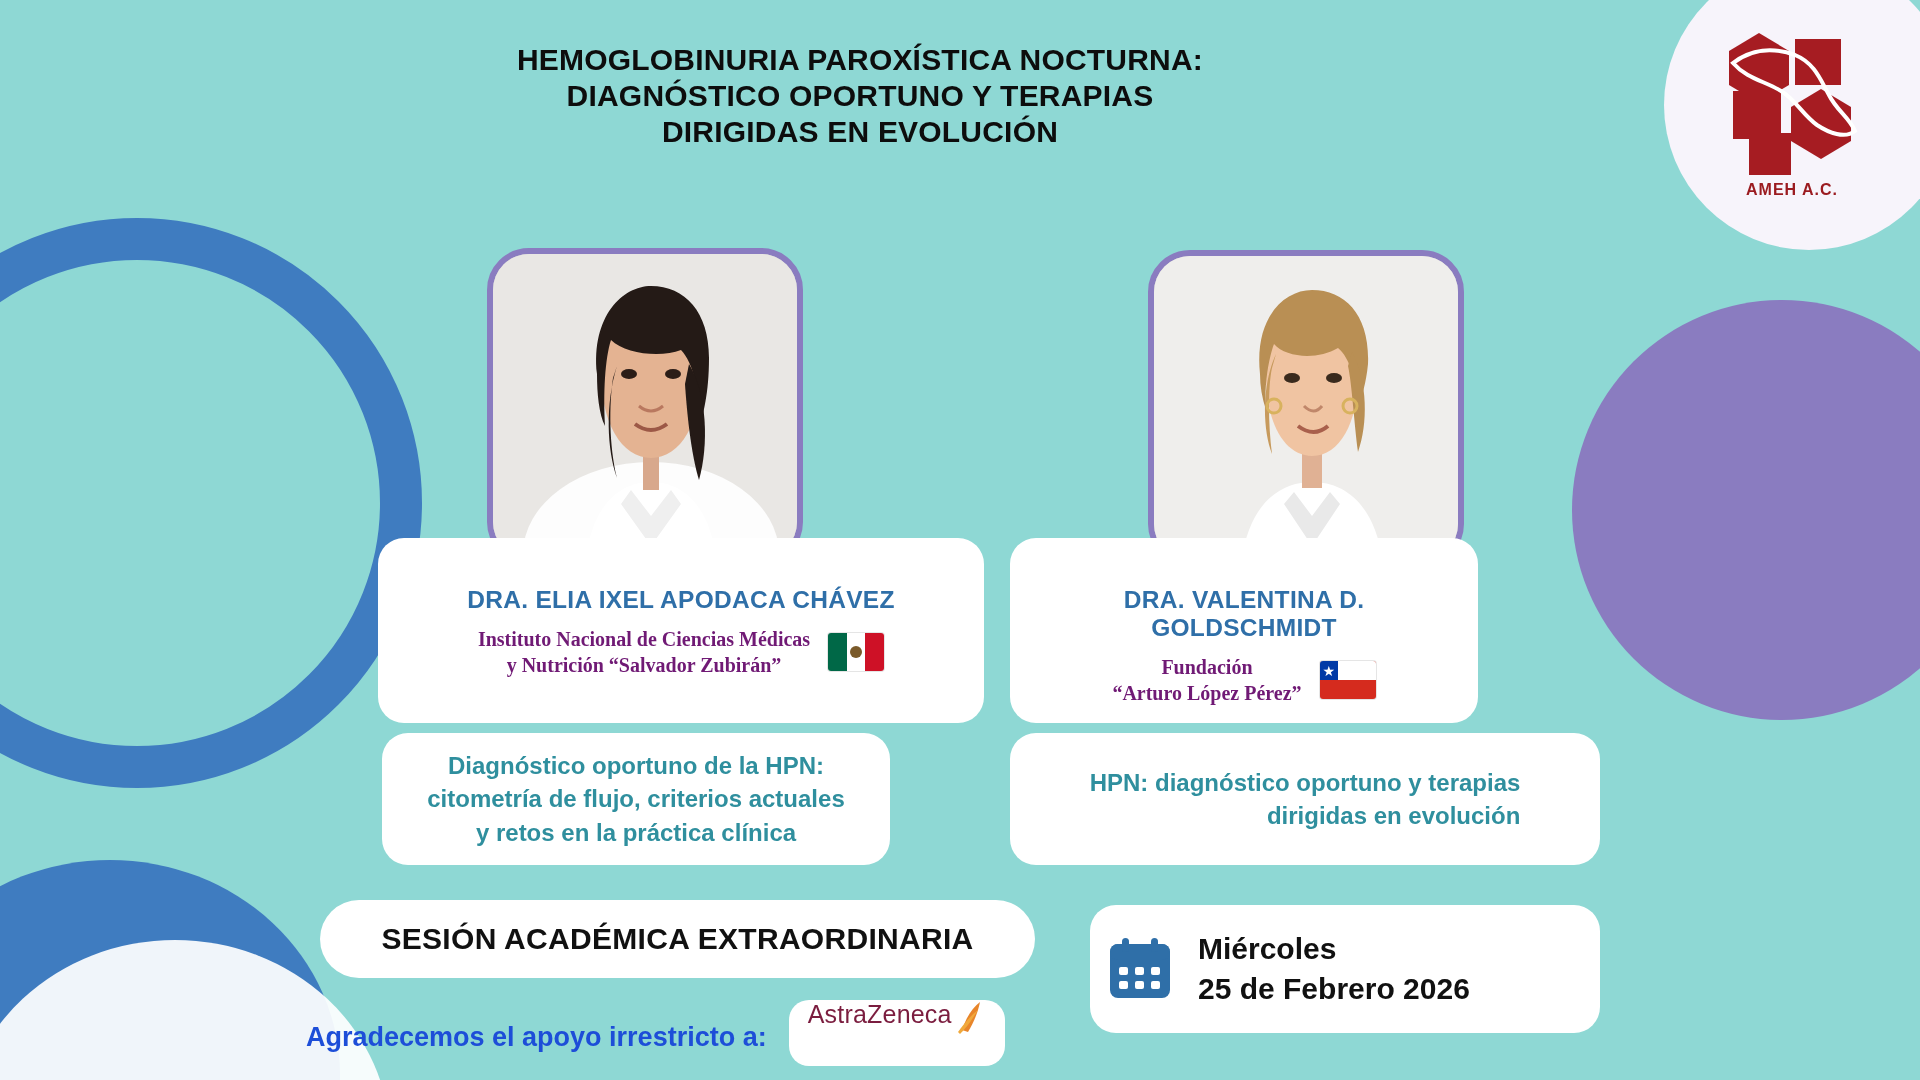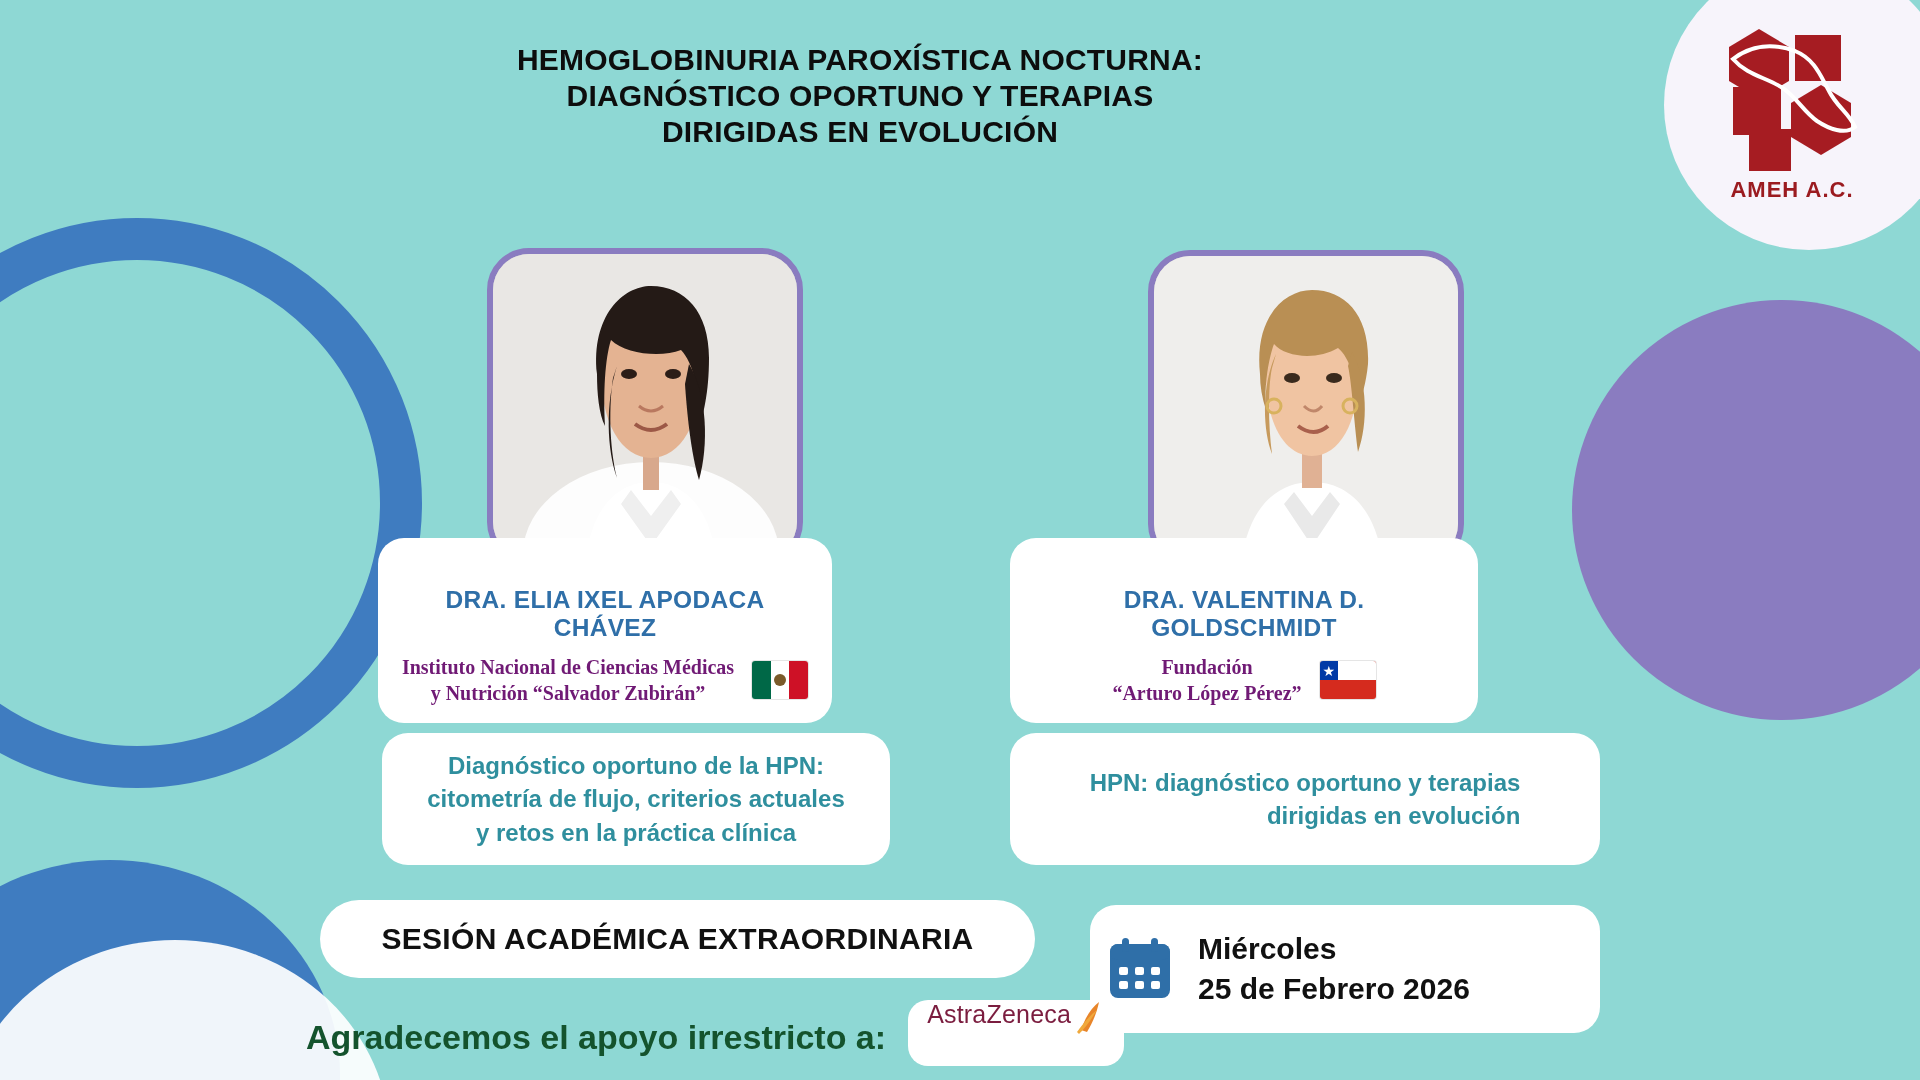--- a/index.html
+++ b/index.html
@@ -88,21 +88,21 @@
   .logo-mark {
     position: relative;
     width: 175px;
     height: 150px;
     margin-top: 18px;
     margin-right: 38px;
   }
   .logo-text {
     margin-top: 2px;
     margin-right: 34px;
-    font-size: 22px;
+    font-size: 16px;
     font-weight: 700;
     letter-spacing: 1px;
     color: #9b1b20;
     font-family: "Liberation Sans", sans-serif;
   }
 
   
   .title {
     position: absolute;
     left: 0;
@@ -134,21 +134,21 @@
 
   
   .name-card {
     position: absolute;
     background: #ffffff;
     border-radius: 26px;
     box-sizing: border-box;
     padding: 18px 20px 20px;
     text-align: center;
   }
-  .name-card.left  { left: 378px;  top: 538px; width: 454px; height: 185px; }
+  .name-card.left  { left: 378px;  top: 538px; width: 606px; height: 185px; }
   .name-card.right { left: 1010px; top: 538px; width: 468px; height: 185px; }
 
   .speaker-name {
     color: #2f6fa8;
     font-weight: 800;
     font-size: 24.5px;
     letter-spacing: .3px;
     margin-top: 30px;
   }
   .speaker-aff-row {
@@ -271,23 +271,23 @@
 
   .sponsor-row {
     position: absolute;
     left: 306px;
     top: 1000px;
     display: flex;
     align-items: center;
     gap: 22px;
   }
   .sponsor-label {
-    font-size: 34px;
+    font-size: 27px;
     font-weight: 800;
-    color: #14532d;
+    color: #1d4ed8;
     margin-top: 8px;
   }
   .sponsor-chip {
     width: 216px;
     height: 66px;
     background: #ffffff;
     border-radius: 20px;
     display: flex;
     align-items: flex-start;
     justify-content: center;

